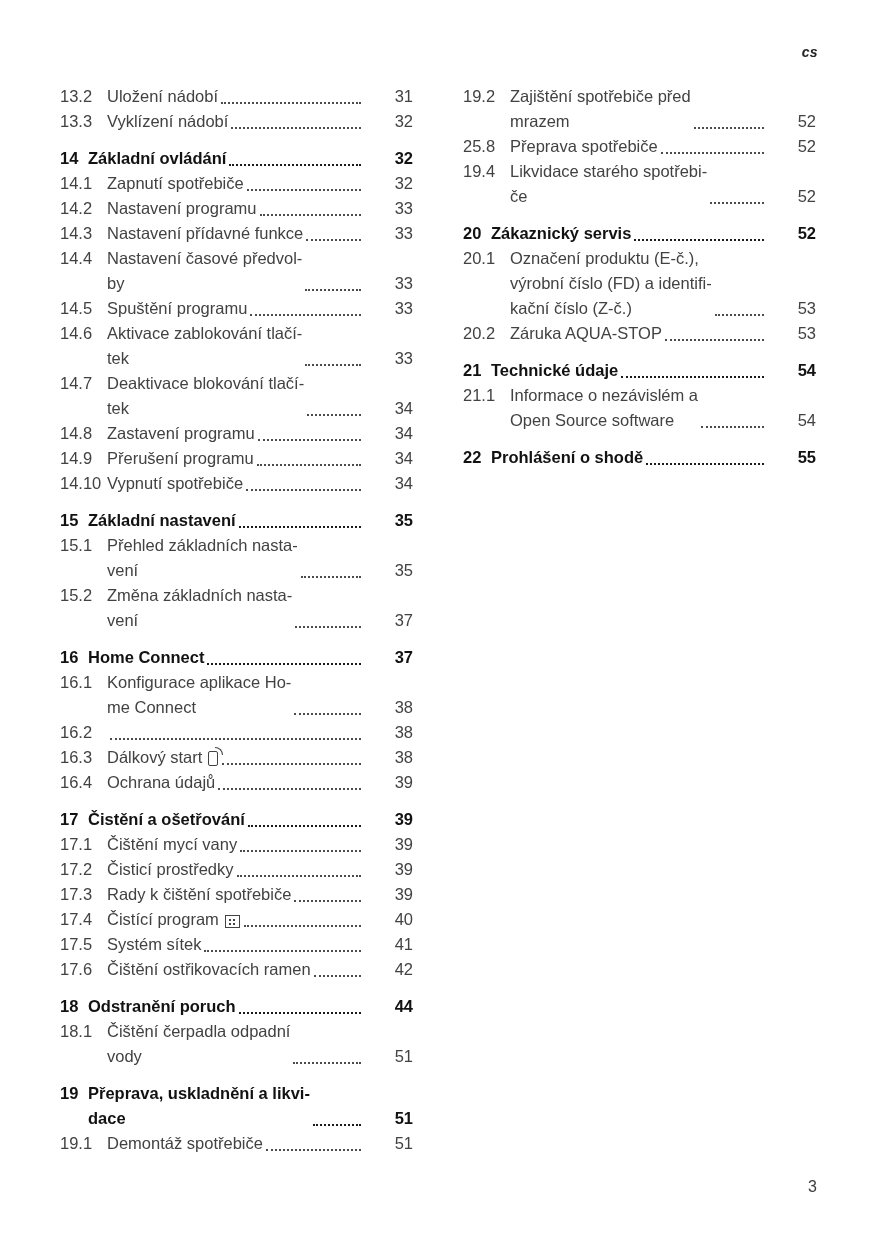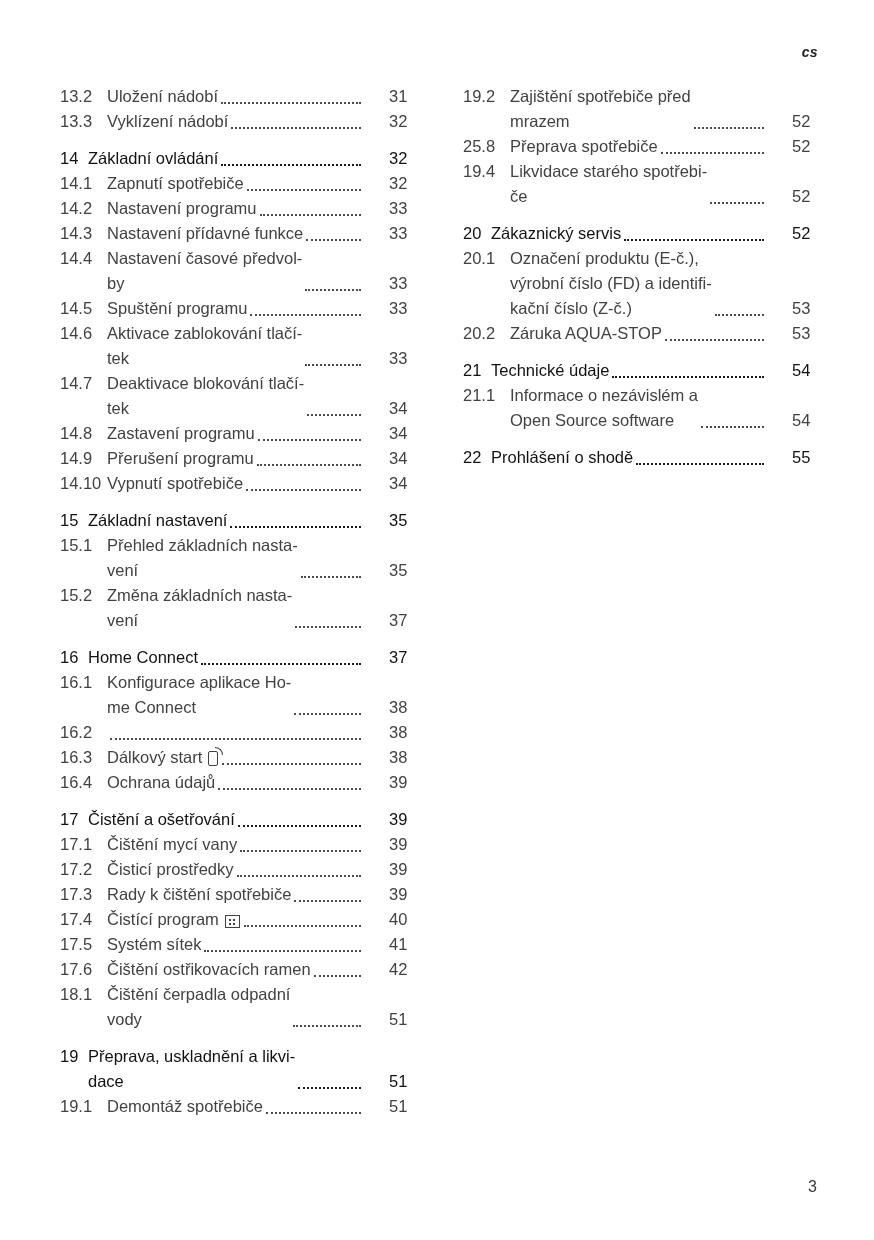--- a/index.html
+++ b/index.html
@@ -47,40 +47,40 @@
     font-size: 16.5px;
     line-height: 25px;
     color: #424242;
   }
   .entry .num {
     align-self: flex-start;
     flex: none;
     width: 47px;
   }
   .entry.chapter {
-    font-weight: normal;
+    font-weight: bold;
     color: #121212;
     margin-top: 12px;
   }
   .entry.chapter .num { width: 28px; }
   .entry .title {
     flex: 0 1 auto;
     white-space: pre-line;
   }
   .entry .leader {
     flex: 1 1 10px;
     min-width: 10px;
     border-bottom: 2px dotted #4c4c4c;
     margin: 0 8px 5px 3px;
   }
   .entry.chapter .leader { border-bottom-color: #1a1a1a; }
   .entry .page {
     flex: none;
     min-width: 24px;
-    text-align: left;
+    text-align: right;
     margin-left: 20px;
   }
   
   .icon-slot {
     display: inline-block;
     position: relative;
     flex: none;
     margin: 0 1px 4px 6px;
   }
   .remote-start-icon {
@@ -317,20 +317,27 @@
     <span class="leader"></span>
     <span class="page">41</span>
   </div>
       <div class="entry sub">
     <span class="num">17.6</span>
     <span class="title">Čištění ostřikovacích ramen</span>
 
     <span class="leader"></span>
     <span class="page">42</span>
   </div>
+      <div class="entry chapter">
+    <span class="num">18</span>
+    <span class="title">Odstranění poruch</span>
+
+    <span class="leader"></span>
+    <span class="page">44</span>
+  </div>
       <div class="entry sub">
     <span class="num">18.1</span>
     <span class="title">Čištění čerpadla odpadní
 vody</span>
 
     <span class="leader"></span>
     <span class="page">51</span>
   </div>
       <div class="entry chapter">
     <span class="num">19</span>

